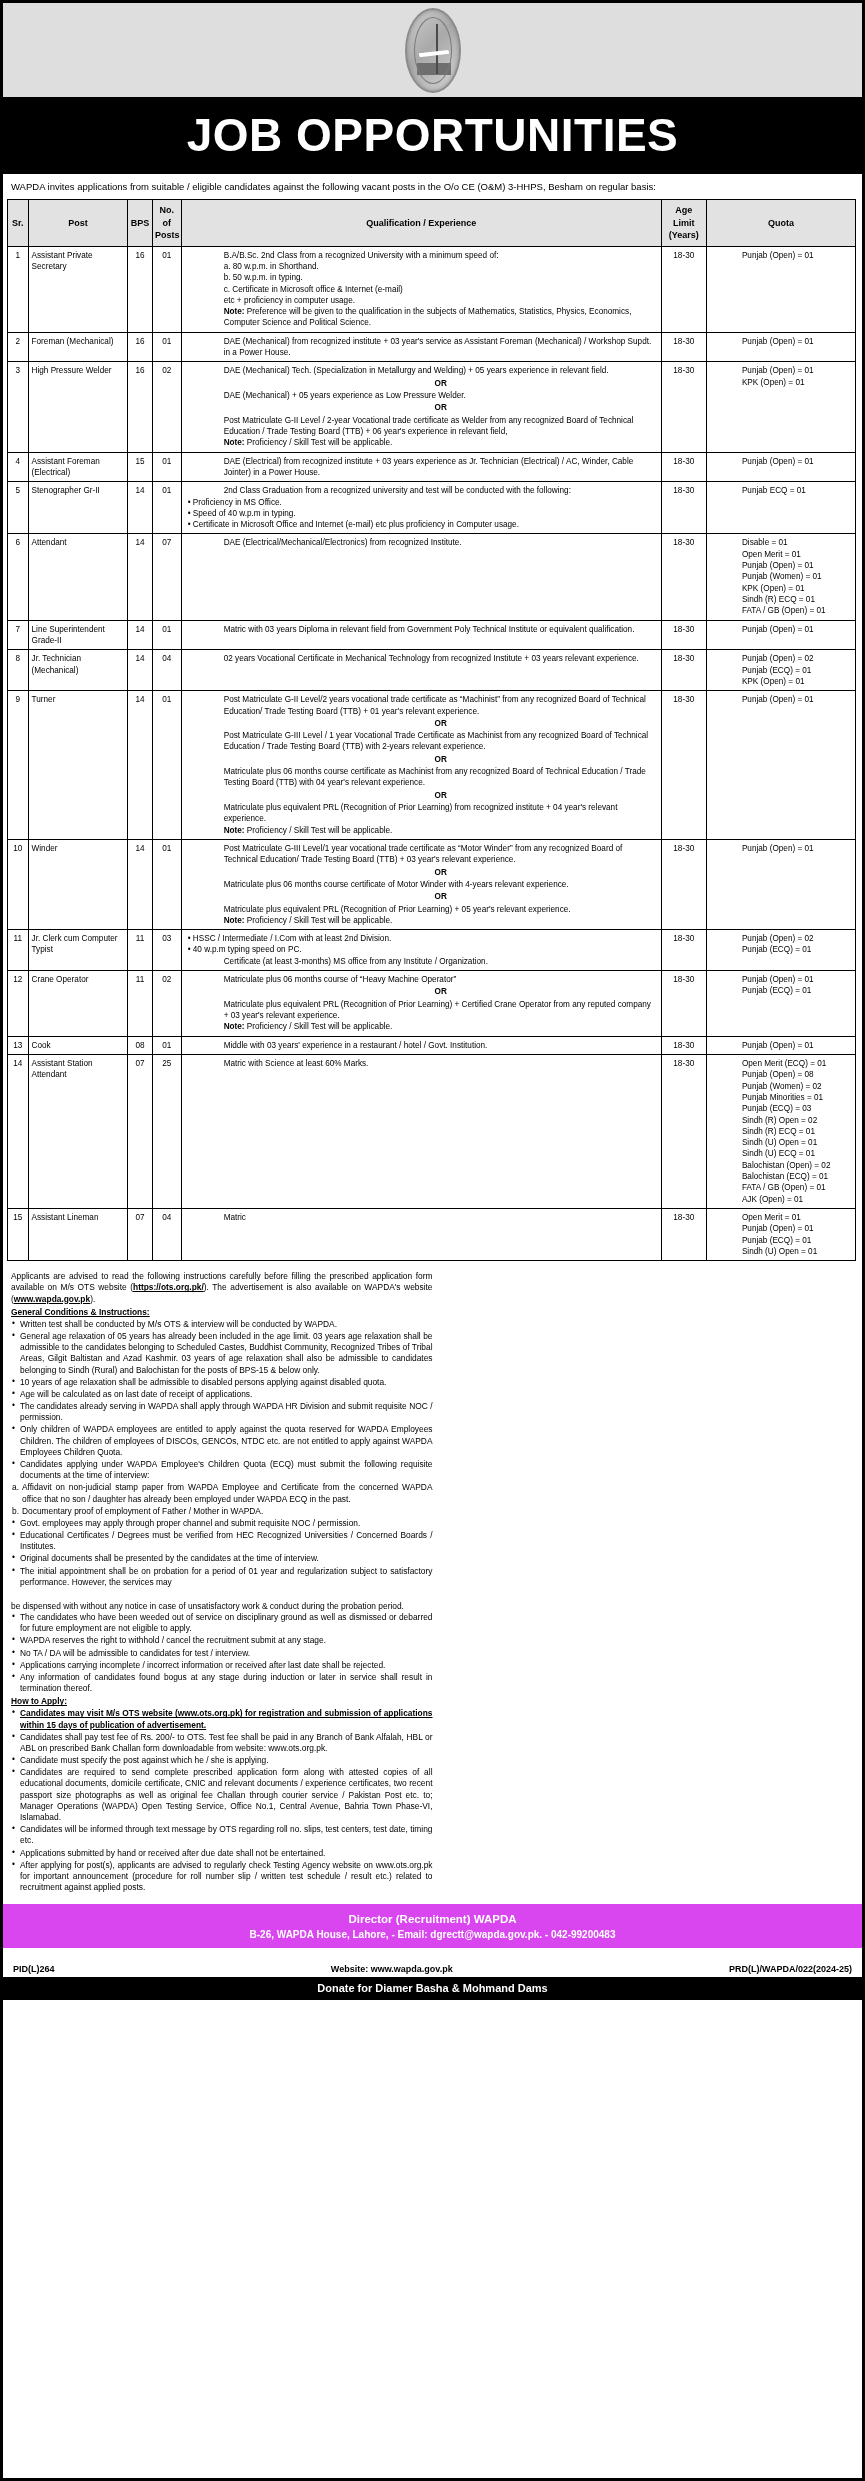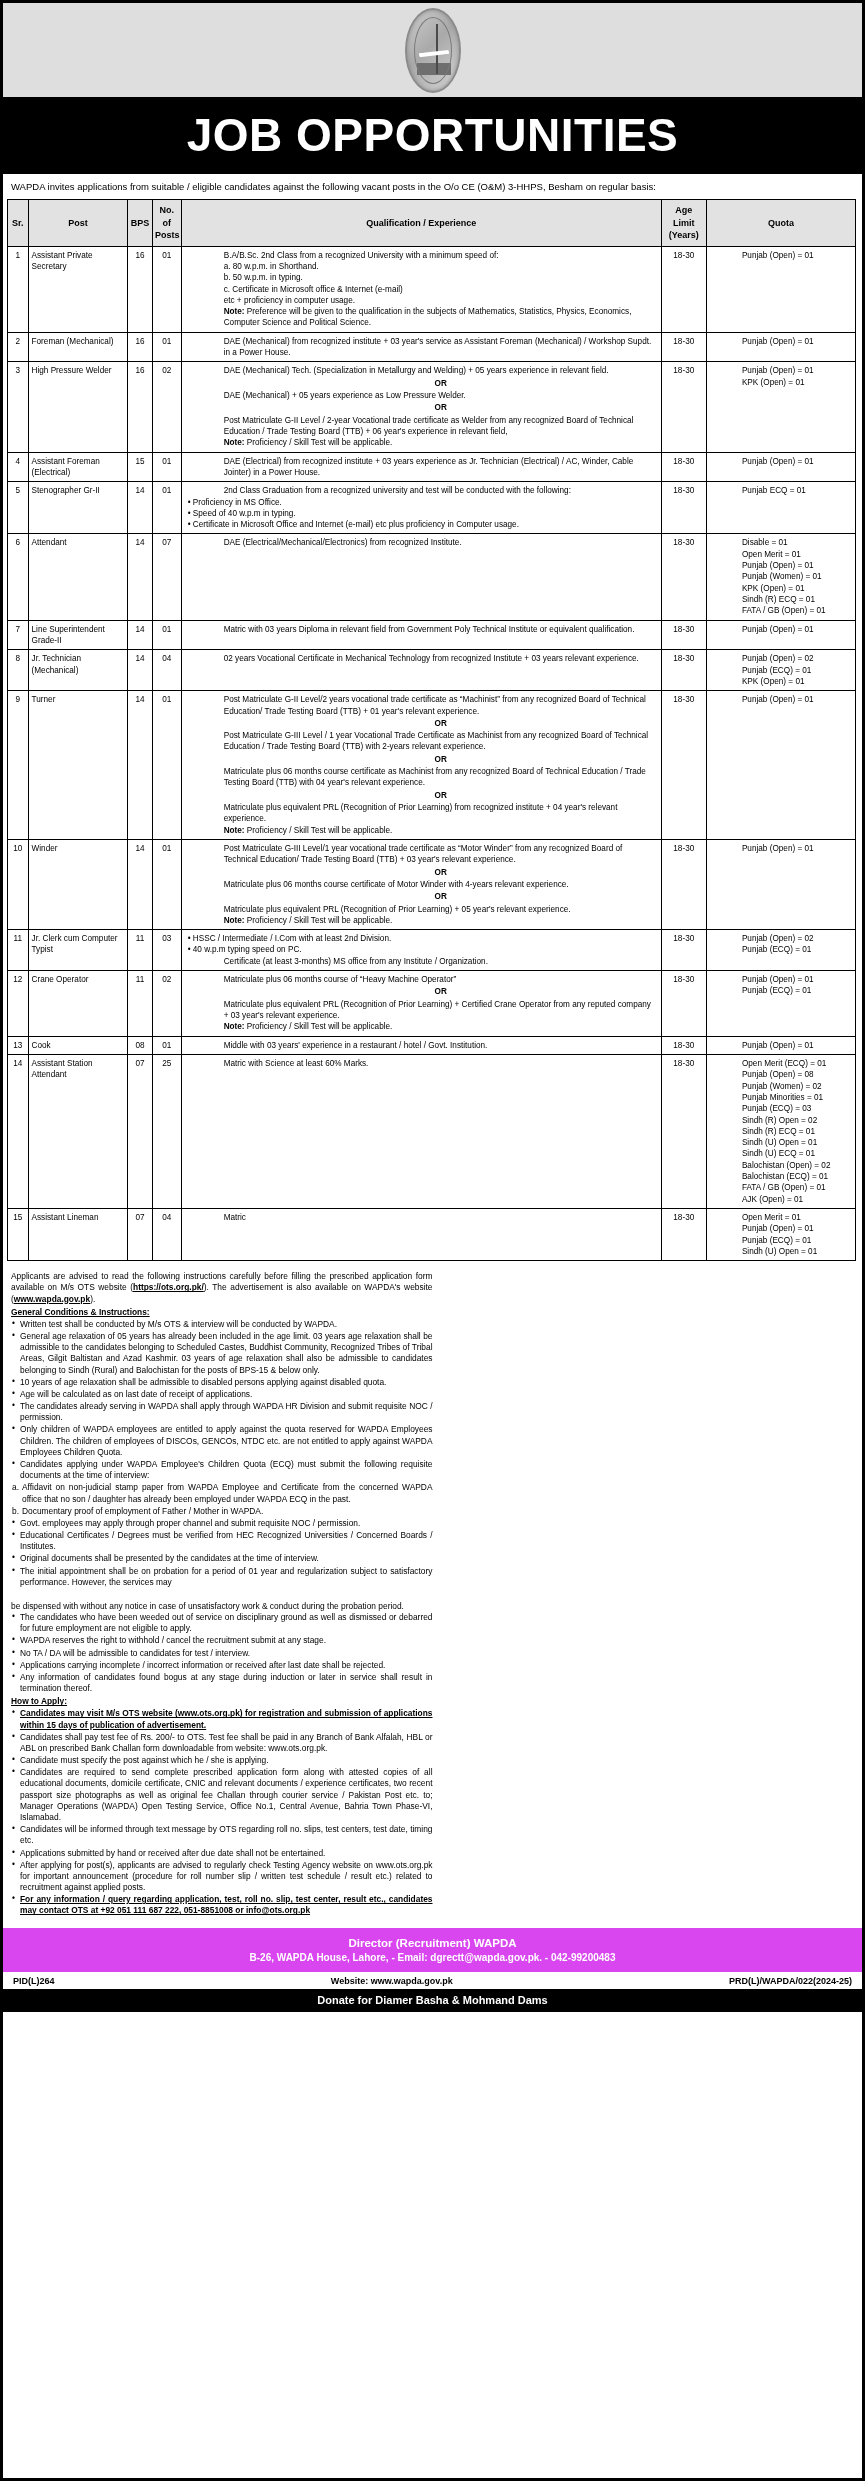--- a/index.html
+++ b/index.html
@@ -167,21 +167,21 @@
     font-size: 10.5px;
     line-height: 1.45;
     margin-top: 6px;
   }
   .footer .f1 { font-weight: bold; font-size: 11.5px; }
   .footer .f2 { font-weight: bold; font-size: 10px; }
   .footer-row {
     display: flex;
     justify-content: space-between;
     align-items: center;
-    padding: 4px 10px 3px 10px;
+    padding: 16px 10px 3px 10px;
     font-size: 9px;
     background: #fff;
     color: #000;
     font-weight: bold;
   }
   .footer-row .mid { text-align: center; flex: 1; }
   .donate {
     background: #000;
     color: #fff;
     text-align: center;
@@ -517,21 +517,20 @@
         </ul>
       <span class="hd">How to Apply:</span>
       <ul class="bl" id="apply-bullets">
           <li class="bold ul">Candidates may visit M/s OTS website (www.ots.org.pk) for registration and submission of applications within 15 days of publication of advertisement.</li>
           <li>Candidates shall pay test fee of Rs. 200/- to OTS. Test fee shall be paid in any Branch of Bank Alfalah, HBL or ABL on prescribed Bank Challan form downloadable from website: www.ots.org.pk.</li>
           <li>Candidate must specify the post against which he / she is applying.</li>
           <li>Candidates are required to send complete prescribed application form along with attested copies of all educational documents, domicile certificate, CNIC and relevant documents / experience certificates, two recent passport size photographs as well as original fee Challan through courier service / Pakistan Post etc. to; Manager Operations (WAPDA) Open Testing Service, Office No.1, Central Avenue, Bahria Town Phase-VI, Islamabad.</li>
           <li>Candidates will be informed through text message by OTS regarding roll no. slips, test centers, test date, timing etc.</li>
           <li>Applications submitted by hand or received after due date shall not be entertained.</li>
           <li>After applying for post(s), applicants are advised to regularly check Testing Agency website on www.ots.org.pk for important announcement (procedure for roll number slip / written test schedule / result etc.) related to recruitment against applied posts.</li>
-          <li class="bold ul">For any information / query regarding application, test, roll no. slip, test center, result etc., candidates may contact OTS at +92 051 111 687 222, 051-8851008 or info@ots.org.pk</li>
         </ul>
     </div>
   </div>
 
   <div class="footer">
     <div class="f1">Director (Recruitment) WAPDA</div>
     <div class="f2">B-26, WAPDA House, Lahore, - Email: dgrectt@wapda.gov.pk. -  042-99200483</div>
   </div>
   <div class="footer-row">
     <span>PID(L)264</span>

